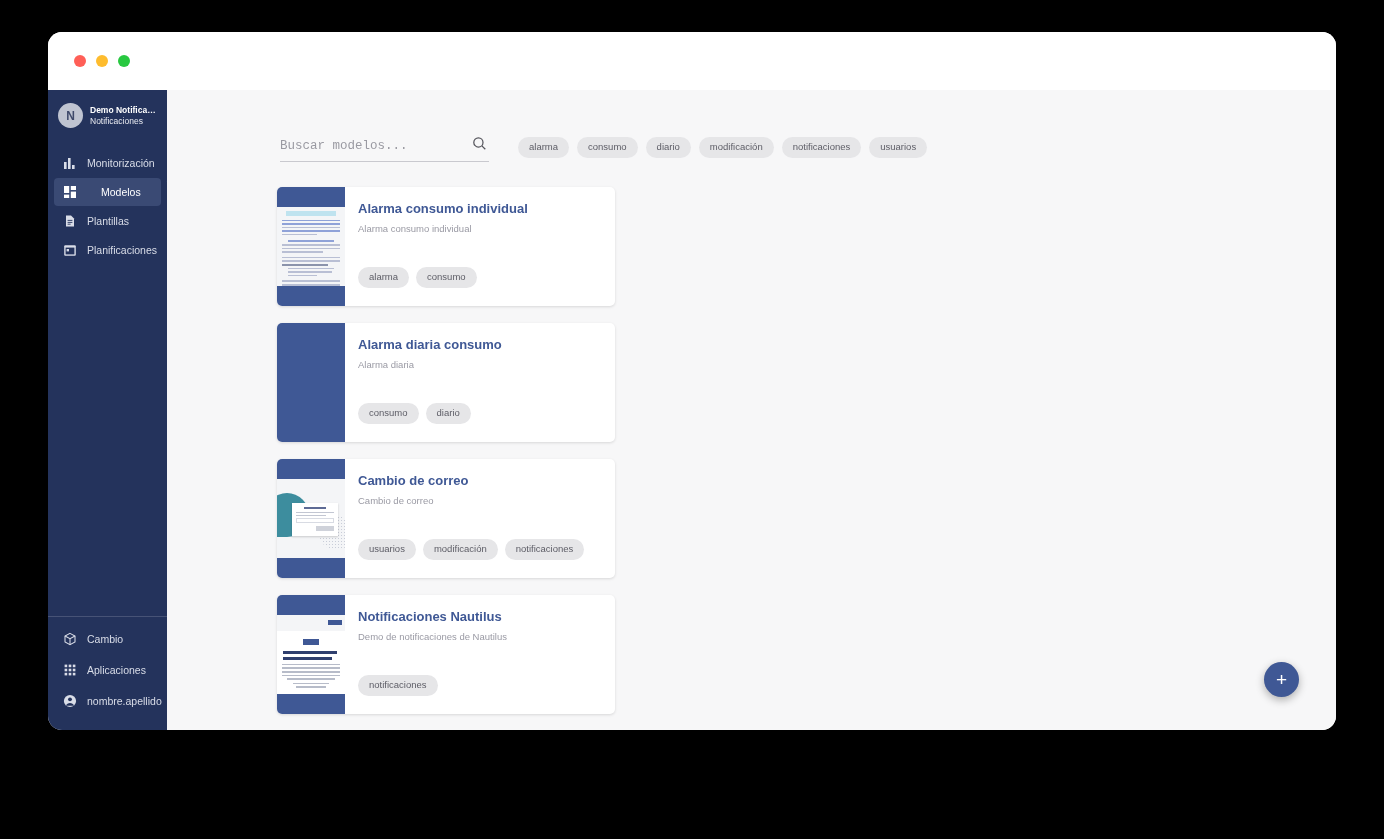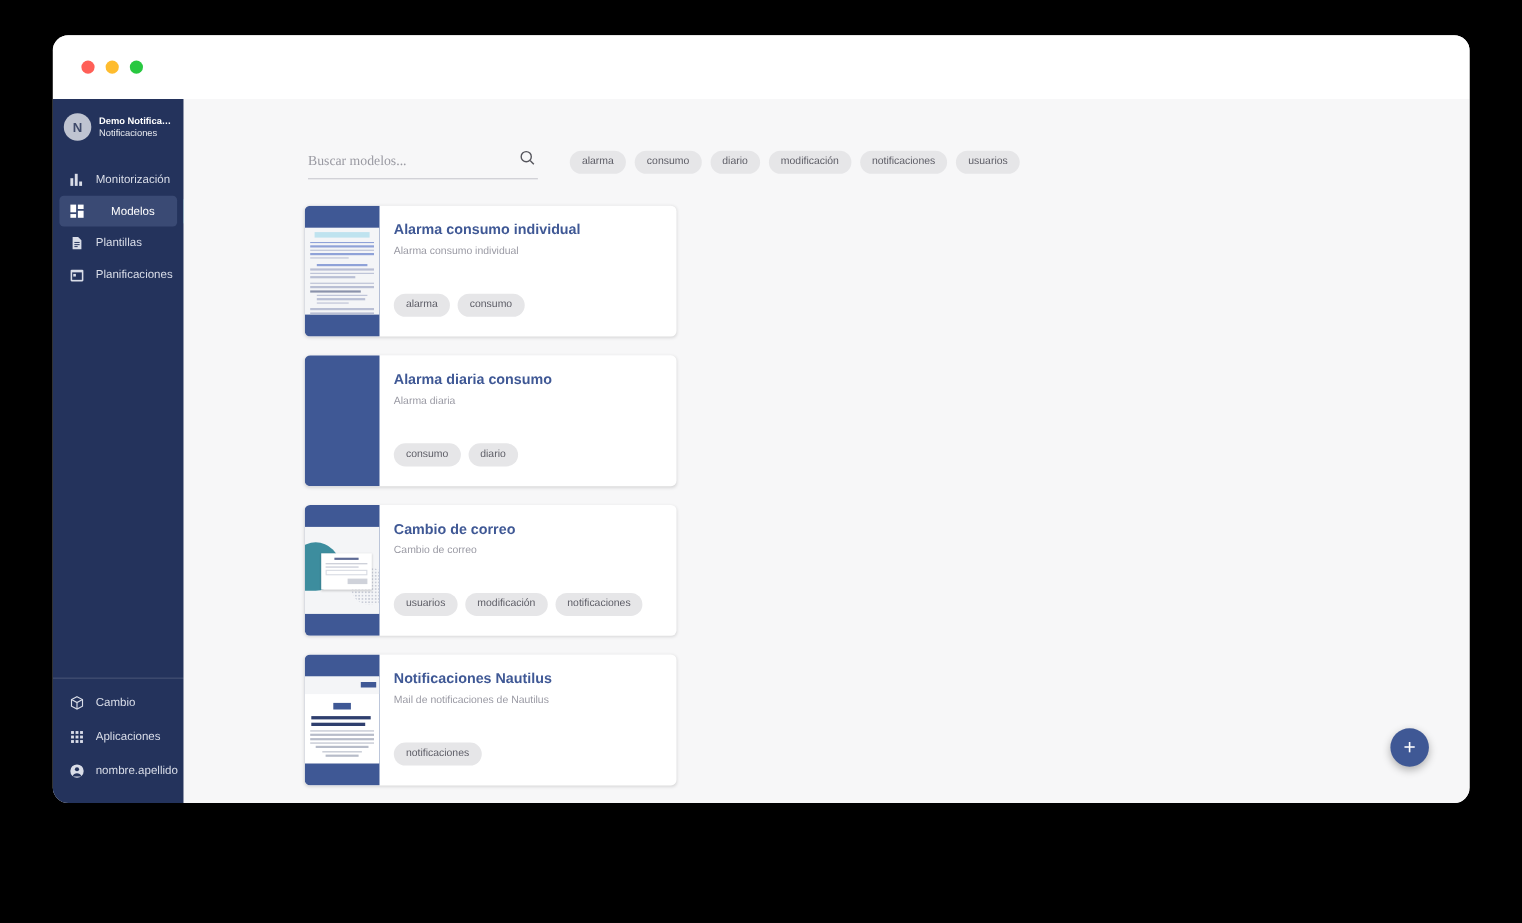--- a/index.html
+++ b/index.html
@@ -159,21 +159,21 @@
     width: 209px;
     border-bottom: 1px solid #c9c9cf;
     display: flex;
     align-items: center;
     padding-bottom: 8px;
   }
   .search-input {
     border: none;
     outline: none;
     background: transparent;
-    font-family: Liberation Serif, serif;
+    font-family: Liberation Mono, monospace;
     font-size: 12.5px;
     color: #3c3c42;
     width: 178px;
   }
   .search-input::placeholder { color: #9a9aa2; }
   .search-icon { position: absolute; right: 2px; bottom: 6px; }
 
   .filter-tags {
     display: flex;
     gap: 8px;
@@ -555,21 +555,21 @@
                 <div class="tx"></div>
                 <div class="tx"></div>
               <div class="tx" style="width:72%;margin-left:auto;margin-right:auto"></div>
               <div class="tx" style="width:52%;margin-left:auto;margin-right:auto;margin-top:3px"></div>
               <div class="tx" style="width:44%;margin-left:auto;margin-right:auto"></div>
             </div>
           </div>
         </div>
         <div class="card-body">
           <div class="card-title">Notificaciones Nautilus</div>
-          <div class="card-desc">Mail de notificaciones de Nautilus</div>
+          <div class="card-desc">Demo de notificaciones de Nautilus</div>
           <div class="card-tags">
             <span class="chip">notificaciones</span>
           </div>
         </div>
       </div>
 
     </div>
 
     <div id="fab">
       <span>+</span>

